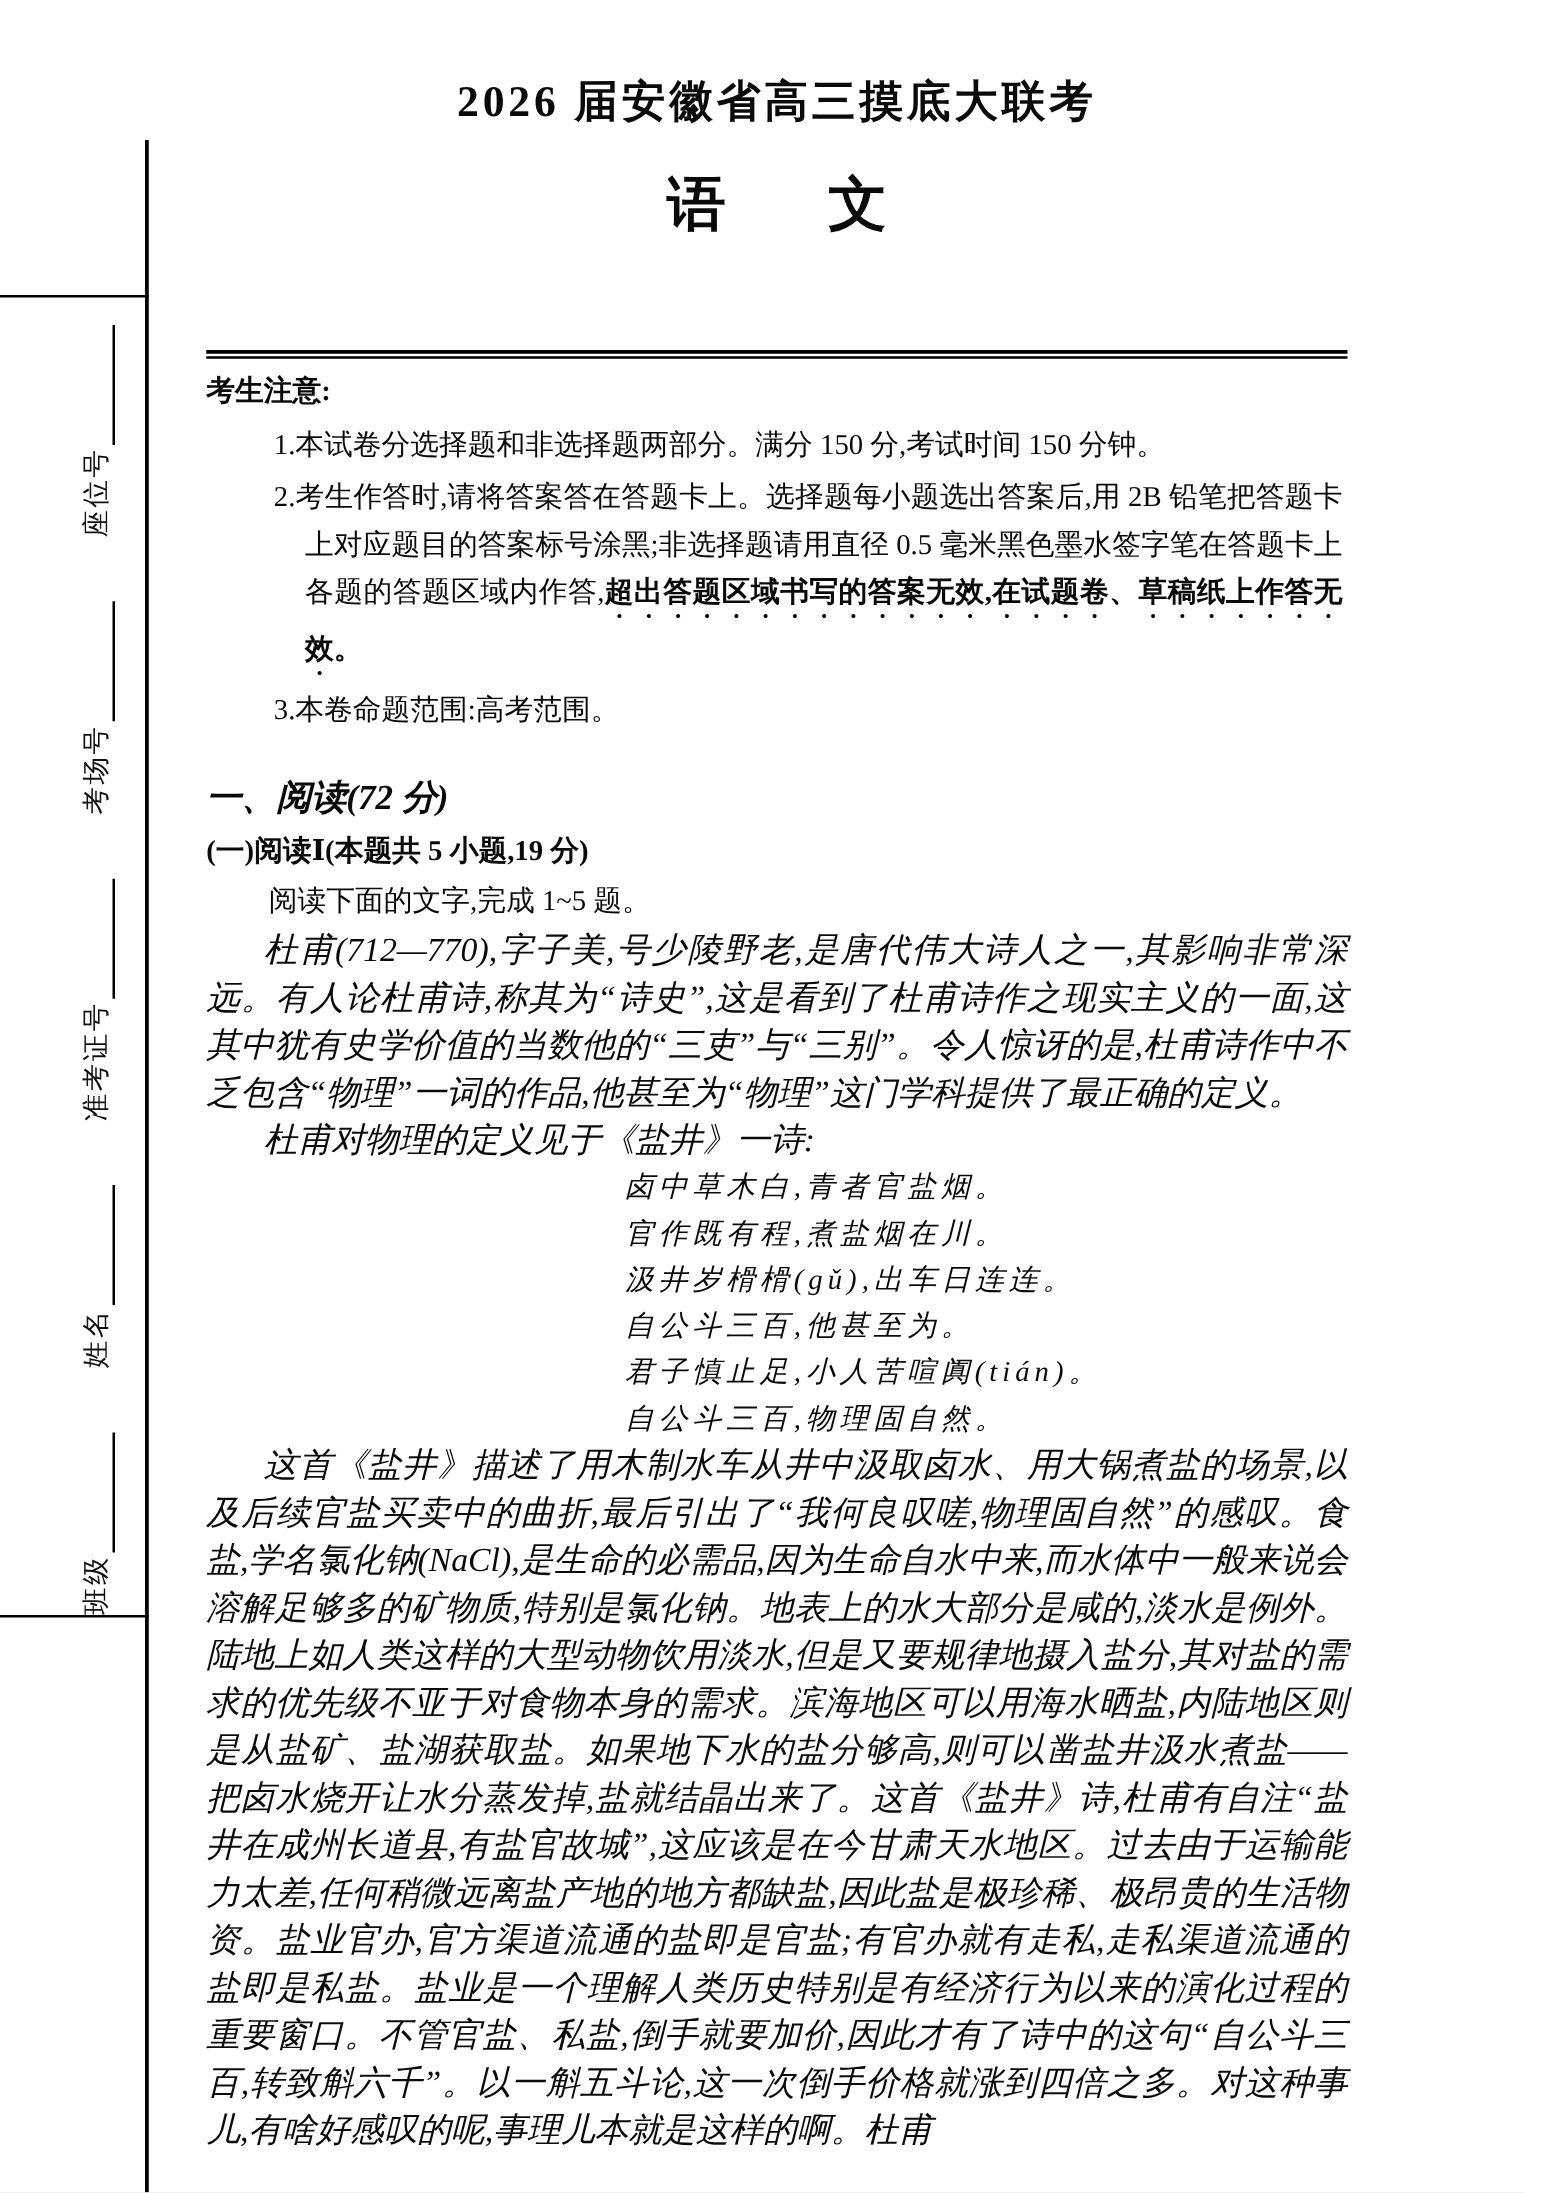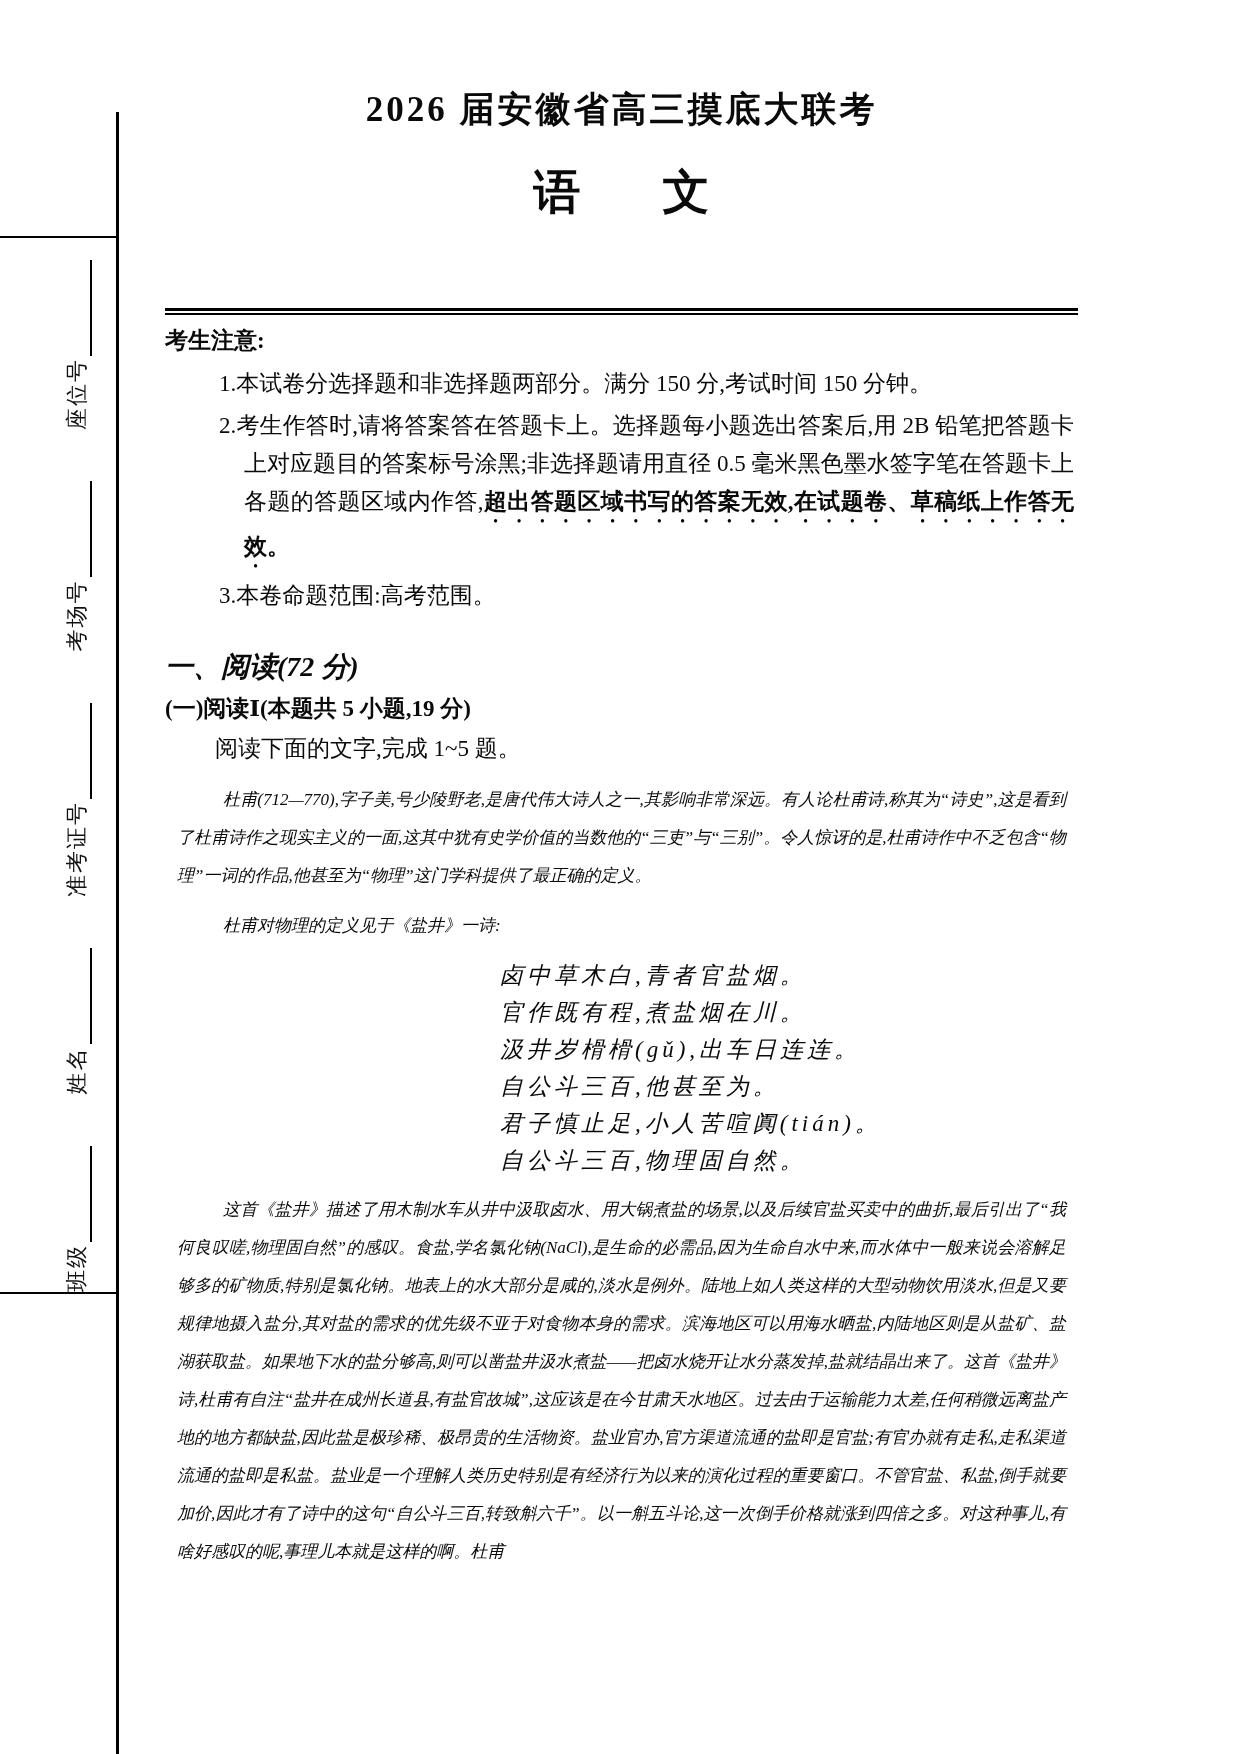--- a/index.html
+++ b/index.html
@@ -26,21 +26,21 @@
     display: flex; justify-content: space-between; align-items: flex-end;
     font-size: 22px; letter-spacing: 2px; color: #111;
   }
   .seal-field { display: flex; align-items: flex-end; }
   .seal-blank { display: inline-block; width: 96px; height: 8px; border-bottom: 2px solid #000; margin-left: 2px; }
 
   
   .content { position: absolute; left: 165px; top: 0; width: 913px; }
 
   .exam-title {
-    margin: 0; padding-top: 88px;
+    margin: 0; padding-top: 60px;
     text-align: center;
     font-size: 35px; font-weight: 700; letter-spacing: 3px;
     line-height: 44px;
   }
   .subject-title {
     margin: 34px 0 0; text-align: center;
     font-size: 47px; font-weight: 700; line-height: 52px;
   }
   .subject-title span { letter-spacing: 82px; margin-right: -82px; text-align: center; }
 
@@ -62,21 +62,21 @@
     -webkit-text-emphasis-position: under right;
     text-emphasis: filled dot #000;
     text-emphasis-position: under right;
   }
 
   .section-heading    { margin: 30px 0 0; font-size: 28px; font-weight: 700; line-height: 44px; font-style: italic; }
   .subsection-heading { margin: 0;        font-size: 23px; font-weight: 700; line-height: 40px; }
   .reading-instruction{ margin: 0;        font-size: 23px; line-height: 40px; text-indent: 50px; }
 
   .passage p {
-    margin: 12px; font-size: 17px; line-height: 38px;
+    margin: 0; font-size: 27px; line-height: 38px;
     text-align: justify; text-indent: 46px;
     font-style: italic;
   }
   .poem { margin: 0 0 0 335px; font-style: italic; }
   .poem-line { font-size: 23px; line-height: 37px; letter-spacing: 4px; }
 
   .page-footer {
     position: absolute; top: 1608px; left: 165px; width: 913px;
     text-align: center; font-size: 20px; font-style: normal;
   }

